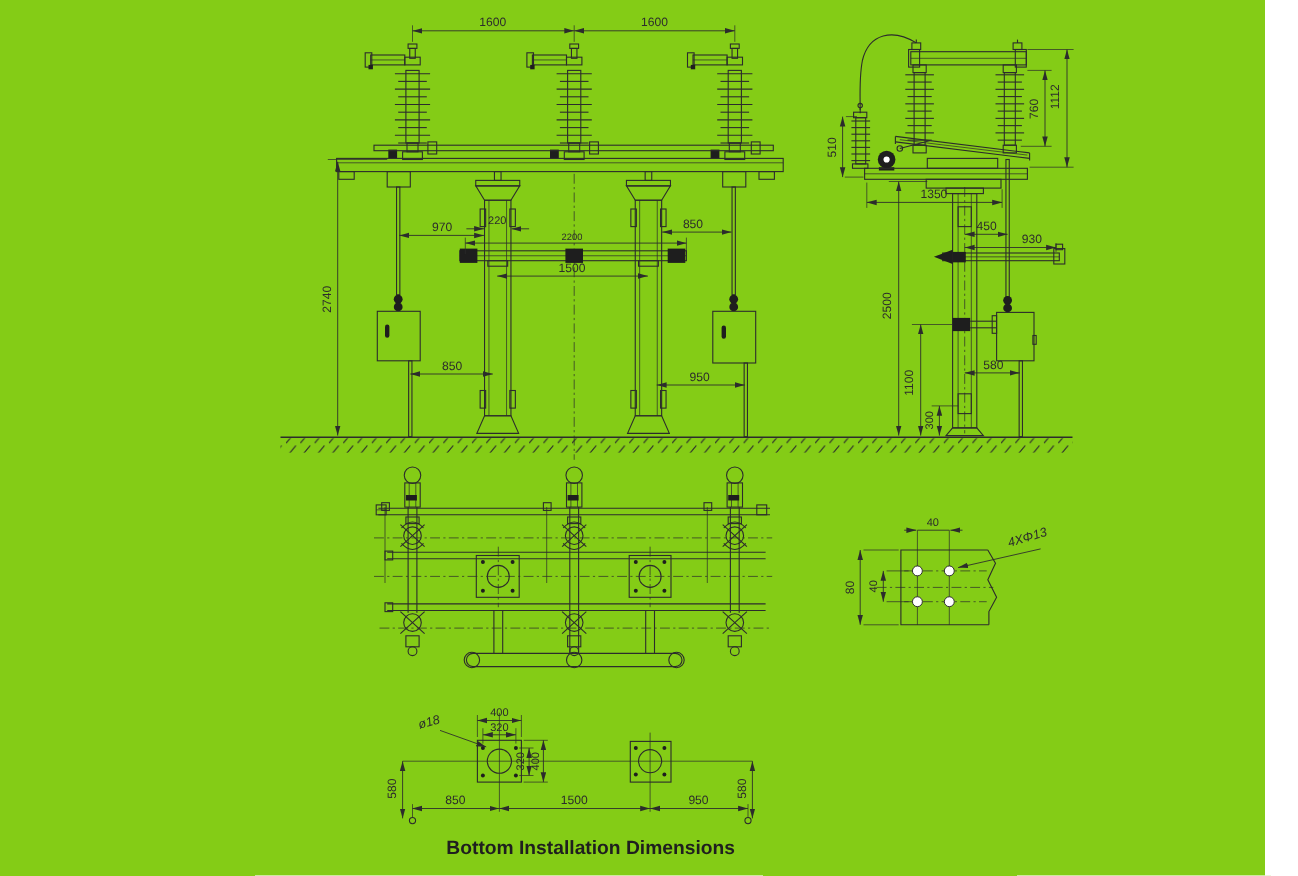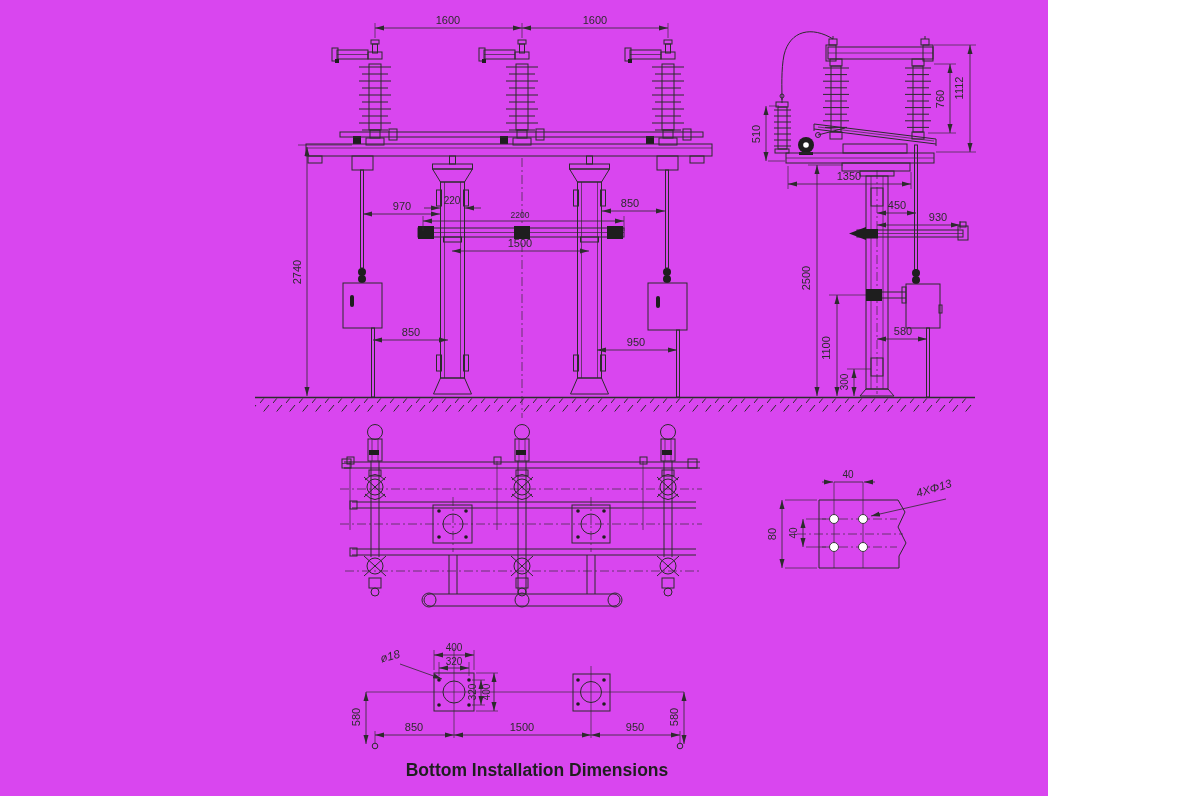--- a/index.html
+++ b/index.html
@@ -1,16 +1,16 @@
 <!DOCTYPE html>
 <html><head>
 <meta charset="utf-8">
 <style>
   html,body{margin:0;padding:0;background:#ffffff;}
-  .canvas{position:relative;width:1048px;height:796px;background:#d946ef;overflow:hidden;
+  .canvas{position:relative;width:1150px;height:796px;background:#84cc16;overflow:hidden;
           font-family:"Liberation Sans", sans-serif;}
   svg{display:block}
   
   .s{stroke:#2c2c2c;stroke-width:1;fill:none;stroke-linecap:butt}
   .h{stroke:#2c2c2c;stroke-width:1.5;fill:none}
   .e{stroke:#2c2c2c;stroke-width:.65;fill:none}
   .dim{stroke:#2c2c2c;stroke-width:.8;fill:none}
   .dd{stroke:#2c2c2c;stroke-width:.65;fill:none;stroke-dasharray:9 3 2 3}
   .dk{fill:#1e1e1e;stroke:none}
   .wt{fill:#ffffff;stroke:#2c2c2c;stroke-width:.9}

